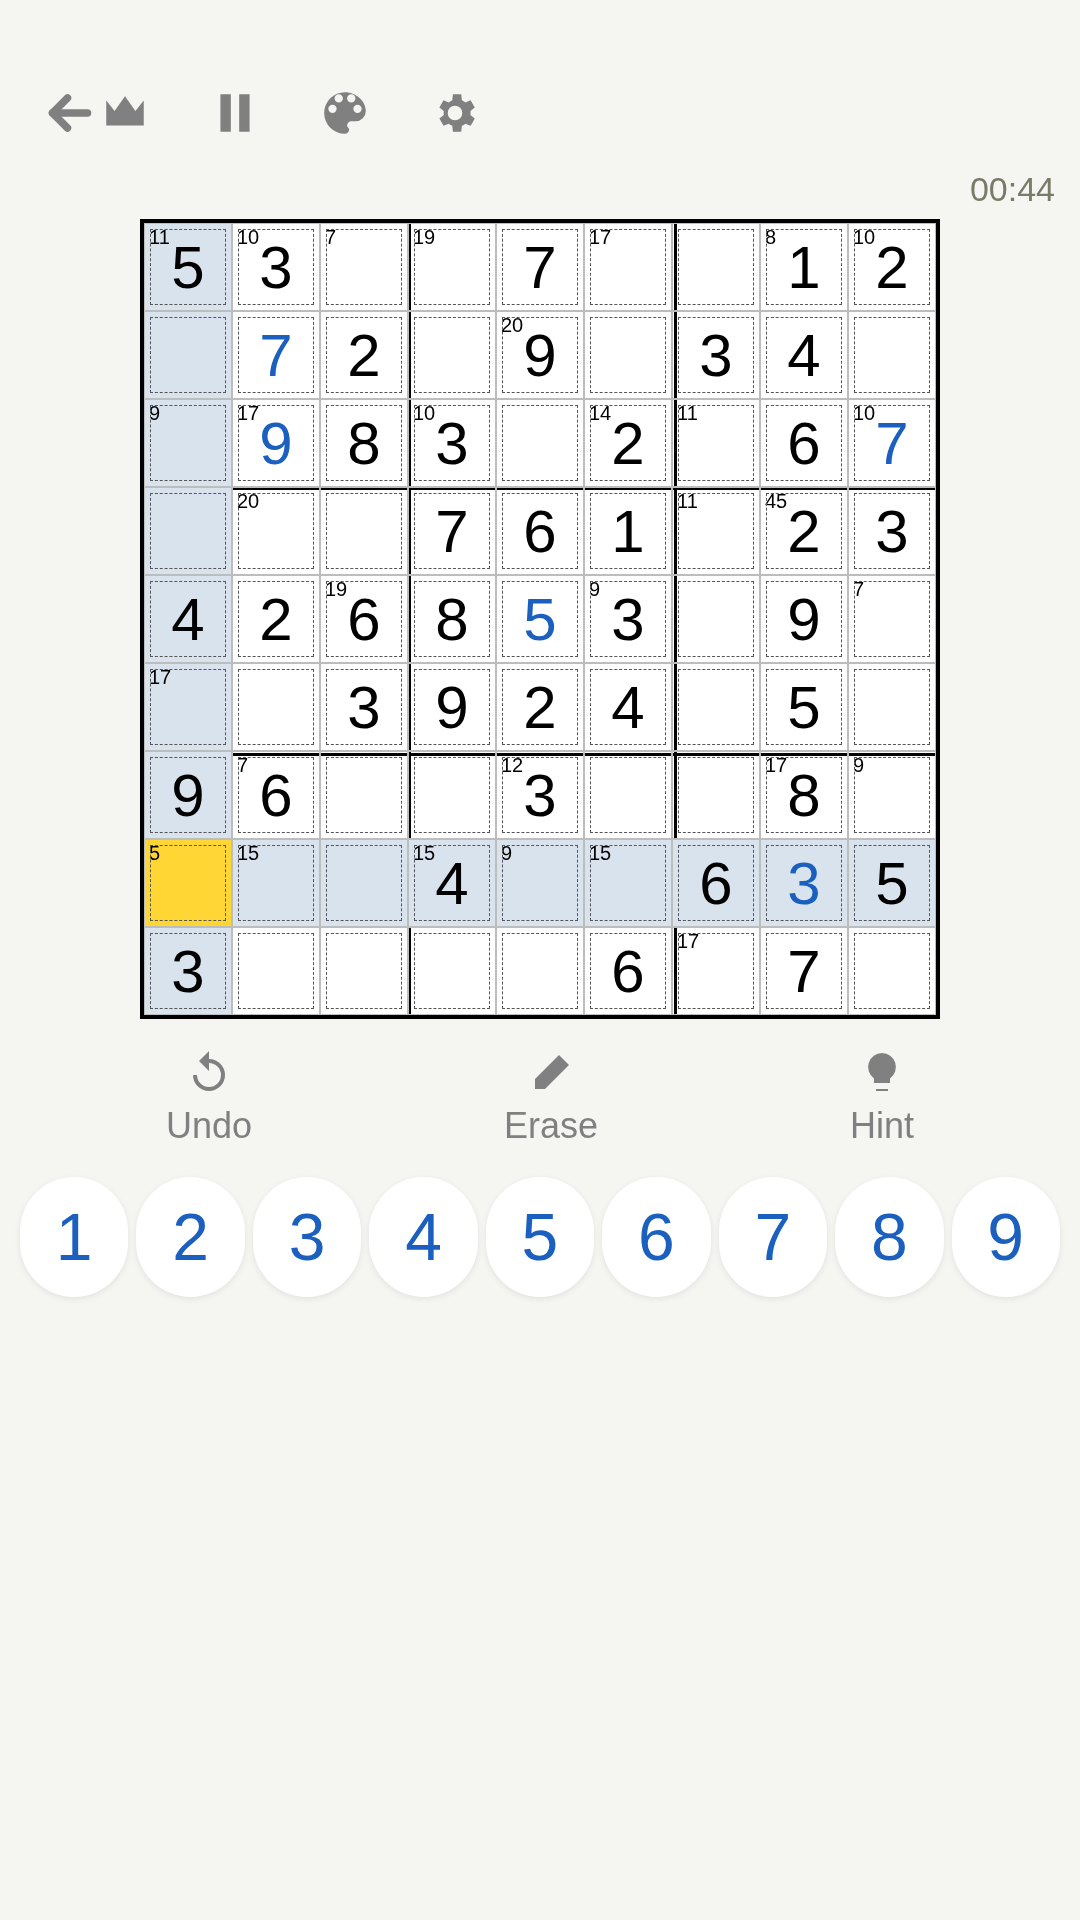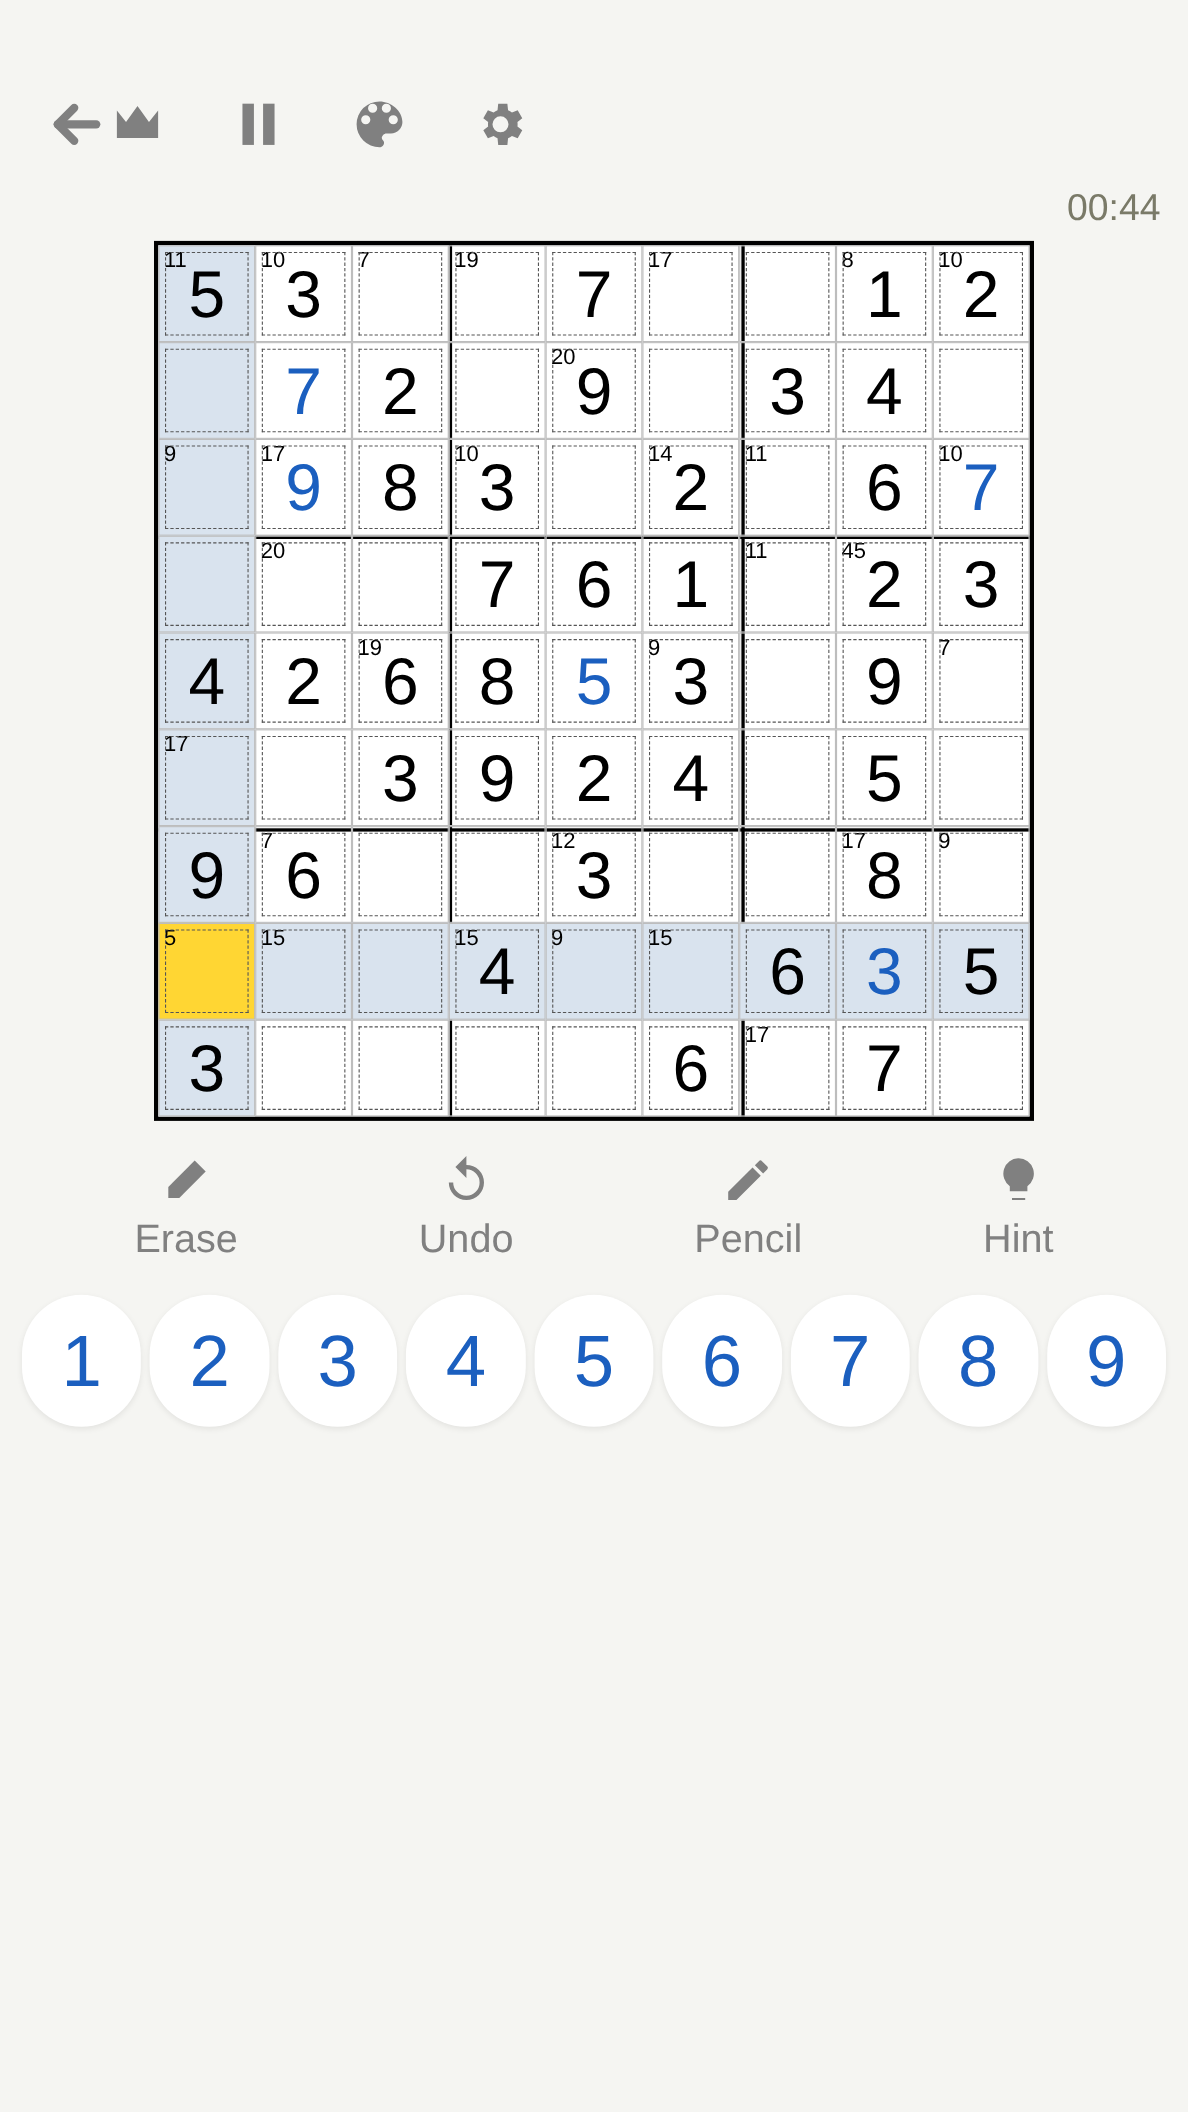--- a/index.html
+++ b/index.html
@@ -258,35 +258,29 @@
       </div>
       <div class="cell" style="left: 616px; top: 704px; width: 88px; height: 88px;">7<div class="dash" style="inset: 5px; border-width: 1.5px;"></div></div>
       <div class="cell" style="left: 704px; top: 704px; width: 88px; height: 88px;">
         <div class="dash" style="inset: 5px; border-width: 1.5px;"></div>
       </div>
     </div>
 
   <div class="actions">
     <div class="action">
       <svg viewBox="0 0 24 24">
+          <path d="M12 5V1L7 6l5 5V7a6 6 0 11-6 6H4a8 8 0 108-8z"></path>
+        </svg>
+      <div class="action-label">Undo</div>
+    </div>
+    <div class="action">
+      <svg viewBox="0 0 24 24">
           <path d="M16 3l5 5-12 12H4v-5L16 3z"></path>
         </svg>
       <div class="action-label">Erase</div>
-    </div>
-    <div class="action">
-      <svg viewBox="0 0 24 24">
-          <path d="M12 5V1L7 6l5 5V7a6 6 0 11-6 6H4a8 8 0 108-8z"></path>
-        </svg>
-      <div class="action-label">Undo</div>
-    </div>
-    <div class="action">
-      <svg viewBox="0 0 24 24">
-          <path d="M3 17.25V21h3.75L17.8 9.94l-3.75-3.75L3 17.25zM20.7 7.04a1 1 0 000-1.41l-2.34-2.34a1 1 0 00-1.41 0l-1.83 1.83 3.75 3.75 1.83-1.83z"></path>
-        </svg>
-      <div class="action-label">Pencil</div>
     </div>
     <div class="action">
       <svg viewBox="0 0 24 24">
           <path d="M9 21h6v-1H9v1zm3-19a7 7 0 00-4 12.7V17h8v-2.3A7 7 0 0012 2z"></path>
         </svg>
       <div class="action-label">Hint</div>
     </div>
   </div>
 
   <div class="numpad" id="numpad">

